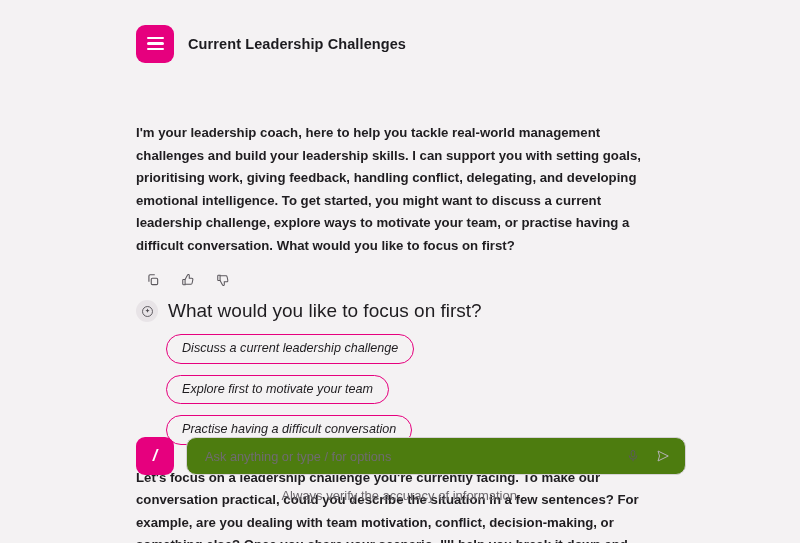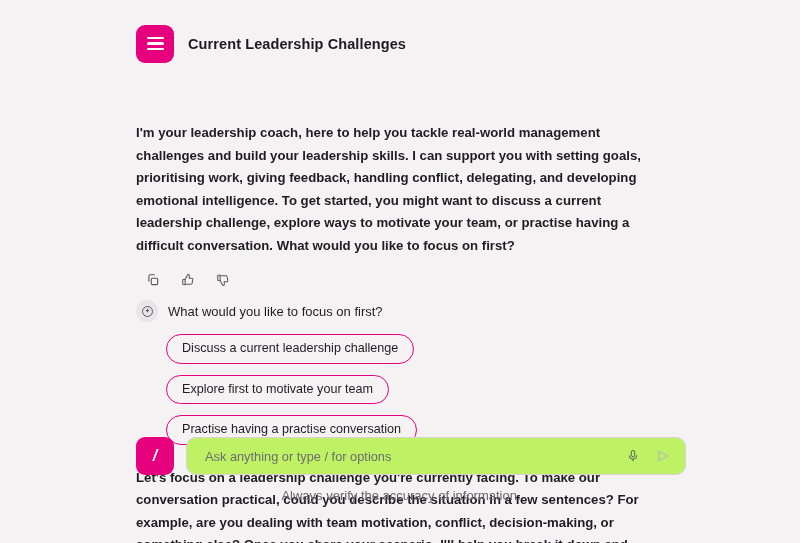--- a/index.html
+++ b/index.html
@@ -102,21 +102,21 @@
     height: 22px;
     border-radius: 50%;
     background: #e8e4e7;
     display: flex;
     align-items: center;
     justify-content: center;
     flex: none;
     color: #4a474c;
   }
   .prompt-question {
-    font-size: 13px;
+    font-size: 19px;
     color: #1f1d20;
   }
 
   .chips {
     display: flex;
     flex-wrap: wrap;
     gap: 11px 12px;
     max-width: 420px;
     margin-left: 30px;
     margin-bottom: 22px;
@@ -125,20 +125,21 @@
     border: 1px solid #e6007e;
     color: #1f1d20;
     background: transparent;
     border-radius: 20px;
     padding: 7px 15px 8px;
     font-size: 12.6px;
     line-height: 1;
     cursor: pointer;
     white-space: nowrap;
     font-family: "Liberation Sans", sans-serif;
+    font-style: italic;
   }
 
   
   .composer-wrap {
     position: absolute;
     left: 136px;
     right: 114px;
     bottom: 40px;
   }
   .composer {
@@ -157,21 +158,21 @@
     justify-content: center;
     font-size: 16px;
     font-style: italic;
     font-weight: bold;
     flex: none;
     cursor: pointer;
     align-self: center;
   }
   .input-shell {
     flex: 1;
-    background: #bef264;
+    background: #4d7c0f;
     border: 1px solid #d6d2d6;
     border-radius: 10px;
     display: flex;
     align-items: center;
     padding: 0 12px 0 16px;
     height: 38px;
   }
   .input-shell input {
     flex: 1;
     border: none;
@@ -247,21 +248,21 @@
         <circle cx="12" cy="12" r="9.2"></circle>
         <path d="M12 6.6l1.1 2.8 2.8 1.1-2.8 1.1L12 14.4l-1.1-2.8L8.1 10.5l2.8-1.1z" fill="currentColor" stroke="none"></path>
       </svg>
     </div>
     <div class="prompt-question">What would you like to focus on first?</div>
   </div>
 
   <div class="chips">
     <button class="chip">Discuss a current leadership challenge</button>
     <button class="chip">Explore first to motivate your team</button>
-    <button class="chip">Practise having a practise conversation</button>
+    <button class="chip">Practise having a difficult conversation</button>
   </div>
 
   <div class="msg-block">
     <div class="msg-text">Let's focus on a leadership challenge you're currently facing. To make our conversation practical, could you describe the situation in a few sentences? For example, are you dealing with team motivation, conflict, decision-making, or something else? Once you share your scenario, I'll help you break it down and explore possible approaches. What's the challenge on your mind right now?</div>
 
   </div>
 
 </div>
 
 <div class="composer-wrap">

